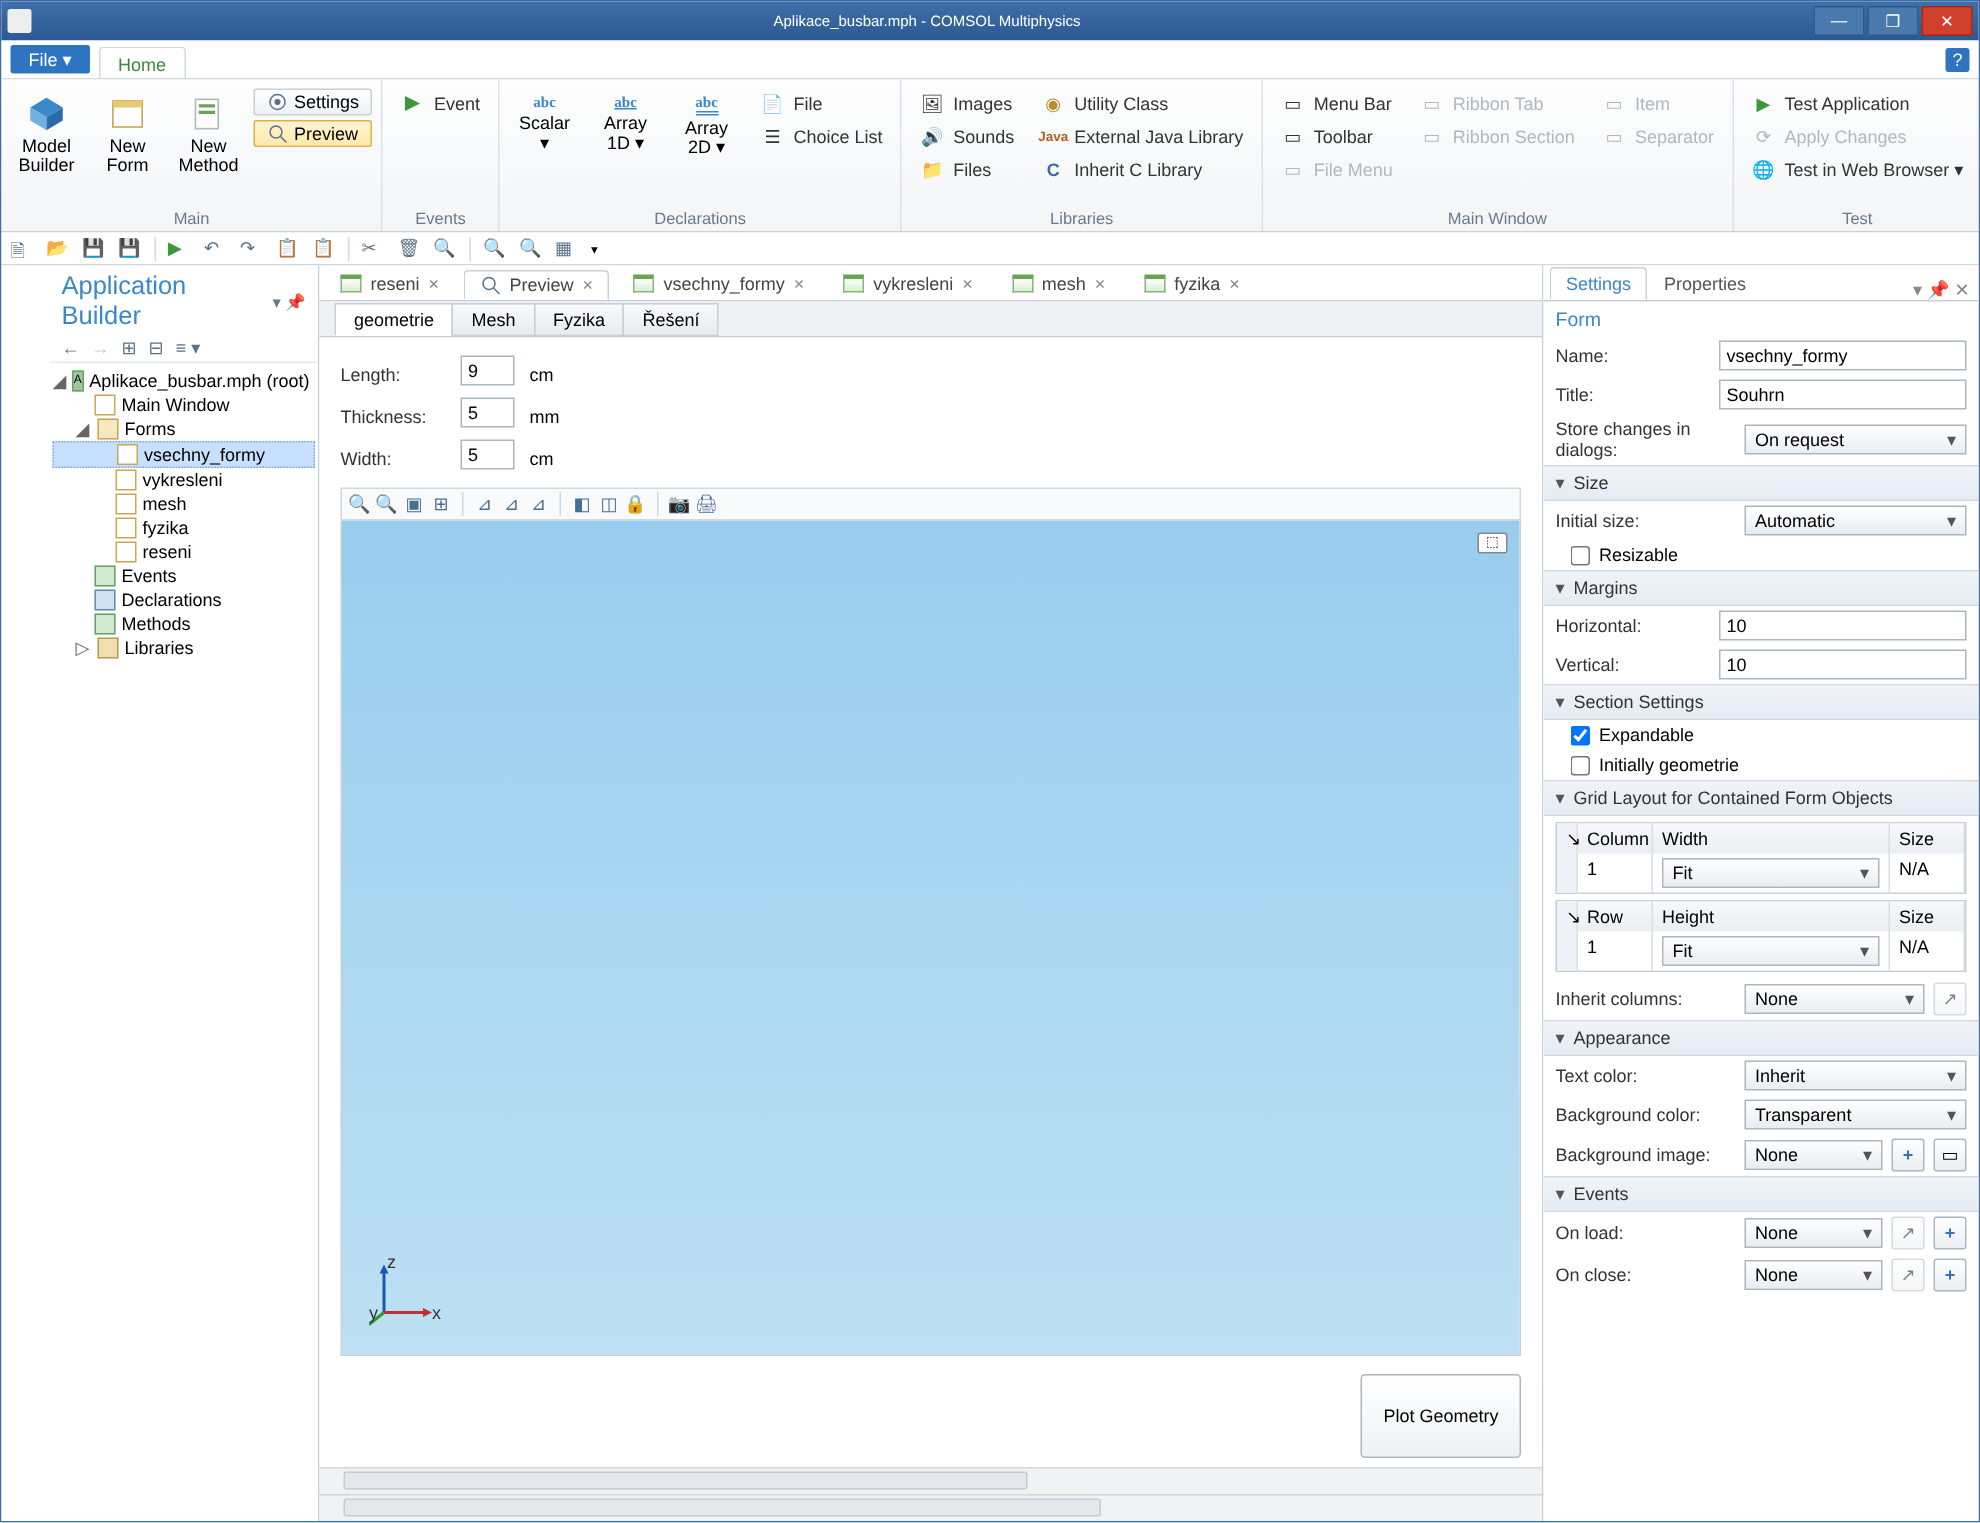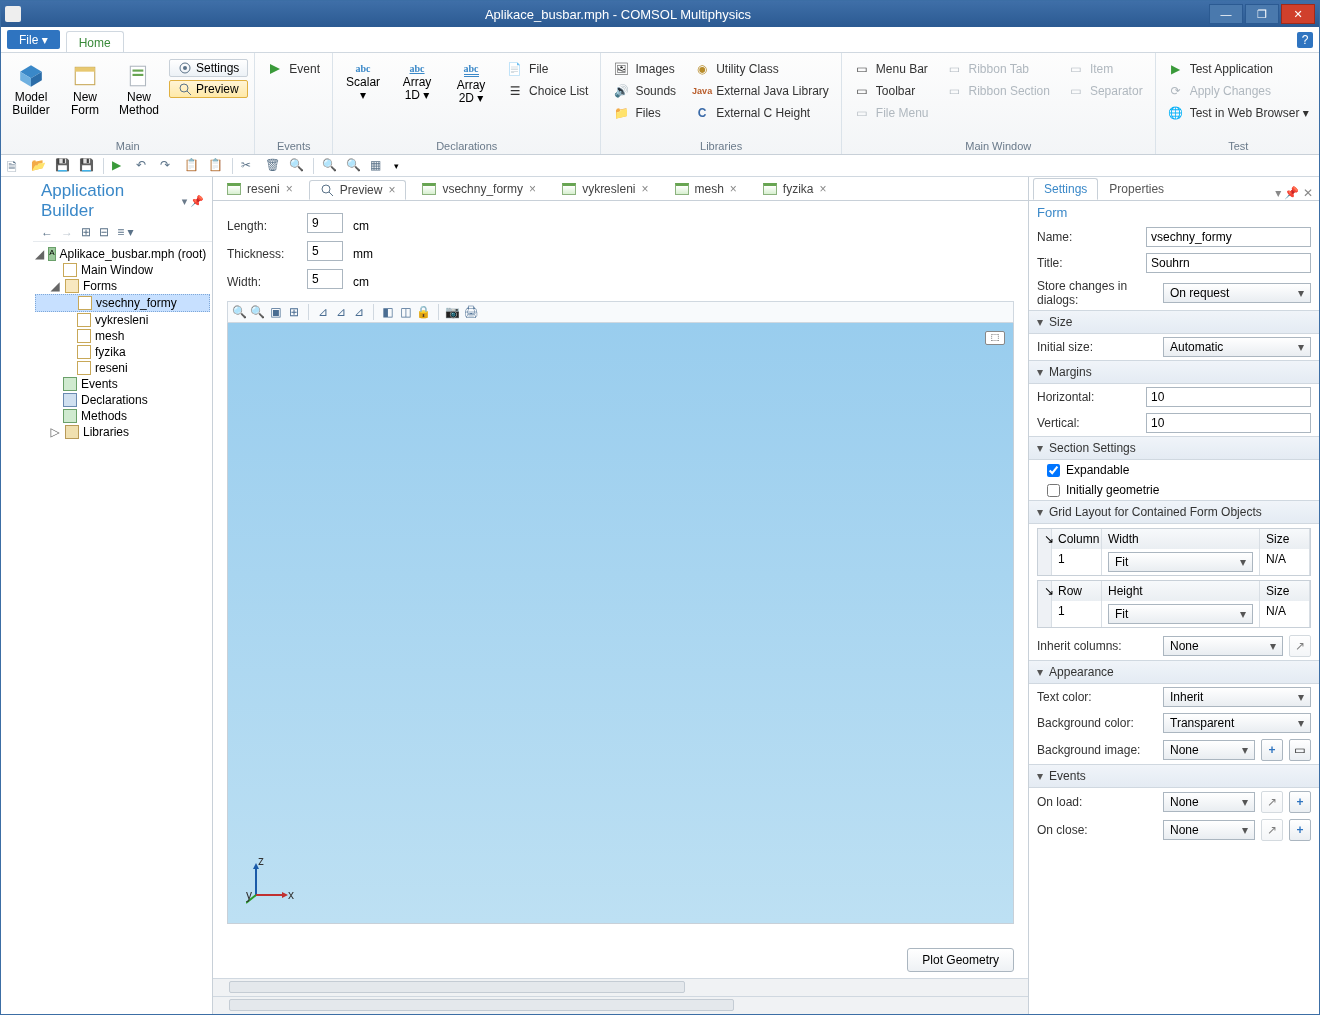--- a/index.html
+++ b/index.html
@@ -3,21 +3,21 @@
 <meta charset="utf-8">
 <style>
 * { box-sizing: border-box; margin: 0; padding: 0; font-family: "Segoe UI", Tahoma, sans-serif; font-size: 12px; }
 html, body { height: 100%; overflow: hidden; }
 body { background: #d6e6f5; display: flex; flex-direction: column; }
 
 
 .window { flex: 1; display: flex; flex-direction: column; border: 1px solid #3c6ea5; background: #fff; }
 .titlebar { height: 26px; background: linear-gradient(#3f6fa8,#2b5a92); color: #fff; display: flex; align-items: center; padding: 0 4px; }
 .titlebar .icon { width: 16px; height: 16px; background: #eee; border-radius: 2px; margin-right: 6px; }
-.titlebar .title { flex: 1; text-align: center; font-size: 13px; }
+.titlebar .title { flex: 1; text-align: center; font-size: 10px; }
 .winbtns { display: flex; gap: 2px; }
 .winbtn { width: 34px; height: 20px; background: #4a79ad; border: 1px solid #2b5a92; display: flex; align-items: center; justify-content: center; color: #fff; font-size: 11px; }
 .winbtn.close { background: #d0402c; border-color: #a02a1a; }
 
 .menubar { height: 26px; background: #fff; border-bottom: 1px solid #d0d8e0; display: flex; align-items: stretch; padding-left: 4px; }
 .filebtn { background: #2f74c0; color: #fff; padding: 4px 12px; border-radius: 2px; margin: 3px 6px 3px 2px; display: flex; align-items: center; gap: 4px; }
 .tab { padding: 4px 12px; border: 1px solid #d0d8e0; border-bottom: none; border-radius: 3px 3px 0 0; margin-top: 4px; background: #fff; color: #3a8a3a; }
 .helpbtn { margin-left: auto; margin-right: 6px; align-self: center; width: 16px; height: 16px; background: #2f74c0; color: #fff; text-align: center; border-radius: 2px; line-height: 16px; }
 
 
@@ -65,21 +65,21 @@
 .frow { display: flex; align-items: flex-end; gap: 10px; margin-bottom: 8px; }
 .frow label { width: 70px; color: #333; }
 .frow input { width: 36px; border: 1px solid #abb6c0; padding: 2px 4px; }
 .frow .unit { width: 30px; }
 .gfx-toolbar { display: flex; align-items: center; gap: 2px; border: 1px solid #d0d8e0; padding: 2px 4px; margin-top: 4px; background: #f8fafc; }
 .gfx-toolbar .sep { width: 1px; height: 16px; background: #d0d8e0; margin: 0 4px; }
 .gfx-toolbar .gi { width: 16px; height: 16px; color: #4a6d92; display: inline-flex; align-items: center; justify-content: center; }
 .canvas { flex: 1; min-height: 380px; background: linear-gradient(#99cdee,#bde0f3); border: 1px solid #c8d0d8; border-top: none; position: relative; }
 .axis { position: absolute; left: 18px; bottom: 18px; font-size: 10px; }
 .badge3d { position: absolute; right: 8px; top: 8px; width: 20px; height: 14px; border: 1px solid #888; border-radius: 2px; background: #fff; font-size: 9px; text-align: center; }
-.plotbtn { align-self: flex-end; margin-top: 24px; padding: 4px 14px; border: 1px solid #abb6c0; border-radius: 3px; background: linear-gradient(#fff,#eef1f4); }
+.plotbtn { align-self: flex-end; margin-top: 12px; padding: 20px 14px; border: 1px solid #abb6c0; border-radius: 3px; background: linear-gradient(#fff,#eef1f4); }
 .hscroll { height: 18px; background: #f0f2f4; border-top: 1px solid #d0d8e0; position: relative; }
 .hscroll .thumb { position: absolute; top: 2px; left: 16px; height: 12px; background: #e4e8ec; border: 1px solid #c4ccd4; border-radius: 2px; }
 
 .rightpanel { width: 290px; background: #fff; display: flex; flex-direction: column; overflow: hidden; }
 .rtabs { height: 24px; display: flex; align-items: flex-end; border-bottom: 1px solid #c8d0d8; padding-left: 4px; background: #fff; }
 .rtab { padding: 3px 10px; border: 1px solid transparent; color: #555; }
 .rtab.active { border: 1px solid #c8d0d8; border-bottom: 1px solid #fff; color: #3a88c8; background: #fff; border-radius: 3px 3px 0 0; }
 .rpanelbody { flex: 1; overflow: auto; }
 .sectitle { color: #3a88c8; padding: 4px 8px 4px; font-size: 13px; }
 .proprow { display: flex; align-items: center; padding: 3px 8px; gap: 6px; }
@@ -234,21 +234,21 @@
           <div class="rbtn">
               <span class="ic" style="color:#b88c2a">◉</span>
               <span>Utility Class</span>
             </div>
           <div class="rbtn">
               <span class="ic" style="color:#b85c2a;font-weight:bold;font-size:9px">Java</span>
               <span>External Java Library</span>
             </div>
           <div class="rbtn">
               <span class="ic" style="color:#3a6aa8;font-weight:bold">C</span>
-              <span>External C Height</span>
+              <span>Inherit C Library</span>
             </div>
         </div>
       </div>
       <div class="label">Libraries</div>
     </div>
 
     <div class="rgroup">
       <div class="body">
         <div class="col">
           <div class="rbtn">
@@ -430,20 +430,26 @@
             <span class="ci"></span>
             <span>mesh</span>
             <span class="x">×</span>
           </div>
         <div class="ctab">
             <span class="ci"></span>
             <span>fyzika</span>
             <span class="x">×</span>
           </div>
       </div>
+      <div class="ctabsub">
+        <div class="stab active">geometrie</div>
+        <div class="stab">Mesh</div>
+        <div class="stab">Fyzika</div>
+        <div class="stab">Řešení</div>
+      </div>
       <div class="formarea">
         <div class="frow">
             <label>Length:</label>
             <input value="9" style="">
             <span class="unit">cm</span>
           </div>
         <div class="frow">
             <label>Thickness:</label>
             <input value="5" style="">
             <span class="unit">mm</span>
@@ -522,20 +528,24 @@
             <span class="tw">▾</span>
             <span>Size</span>
           </div>
         <div class="proprow">
             <label>Initial size:</label>
             <div class="sel1">
               <span>Automatic</span>
               <span class="car">▾</span>
             </div>
           </div>
+        <div class="chk">
+            <input type="checkbox" style="">
+            <span>Resizable</span>
+          </div>
 
         <div class="sectionhdr">
             <span class="tw">▾</span>
             <span>Margins</span>
           </div>
         <div class="proprow">
             <label>Horizontal:</label>
             <input type="text" value="10" style="">
           </div>
         <div class="proprow">

